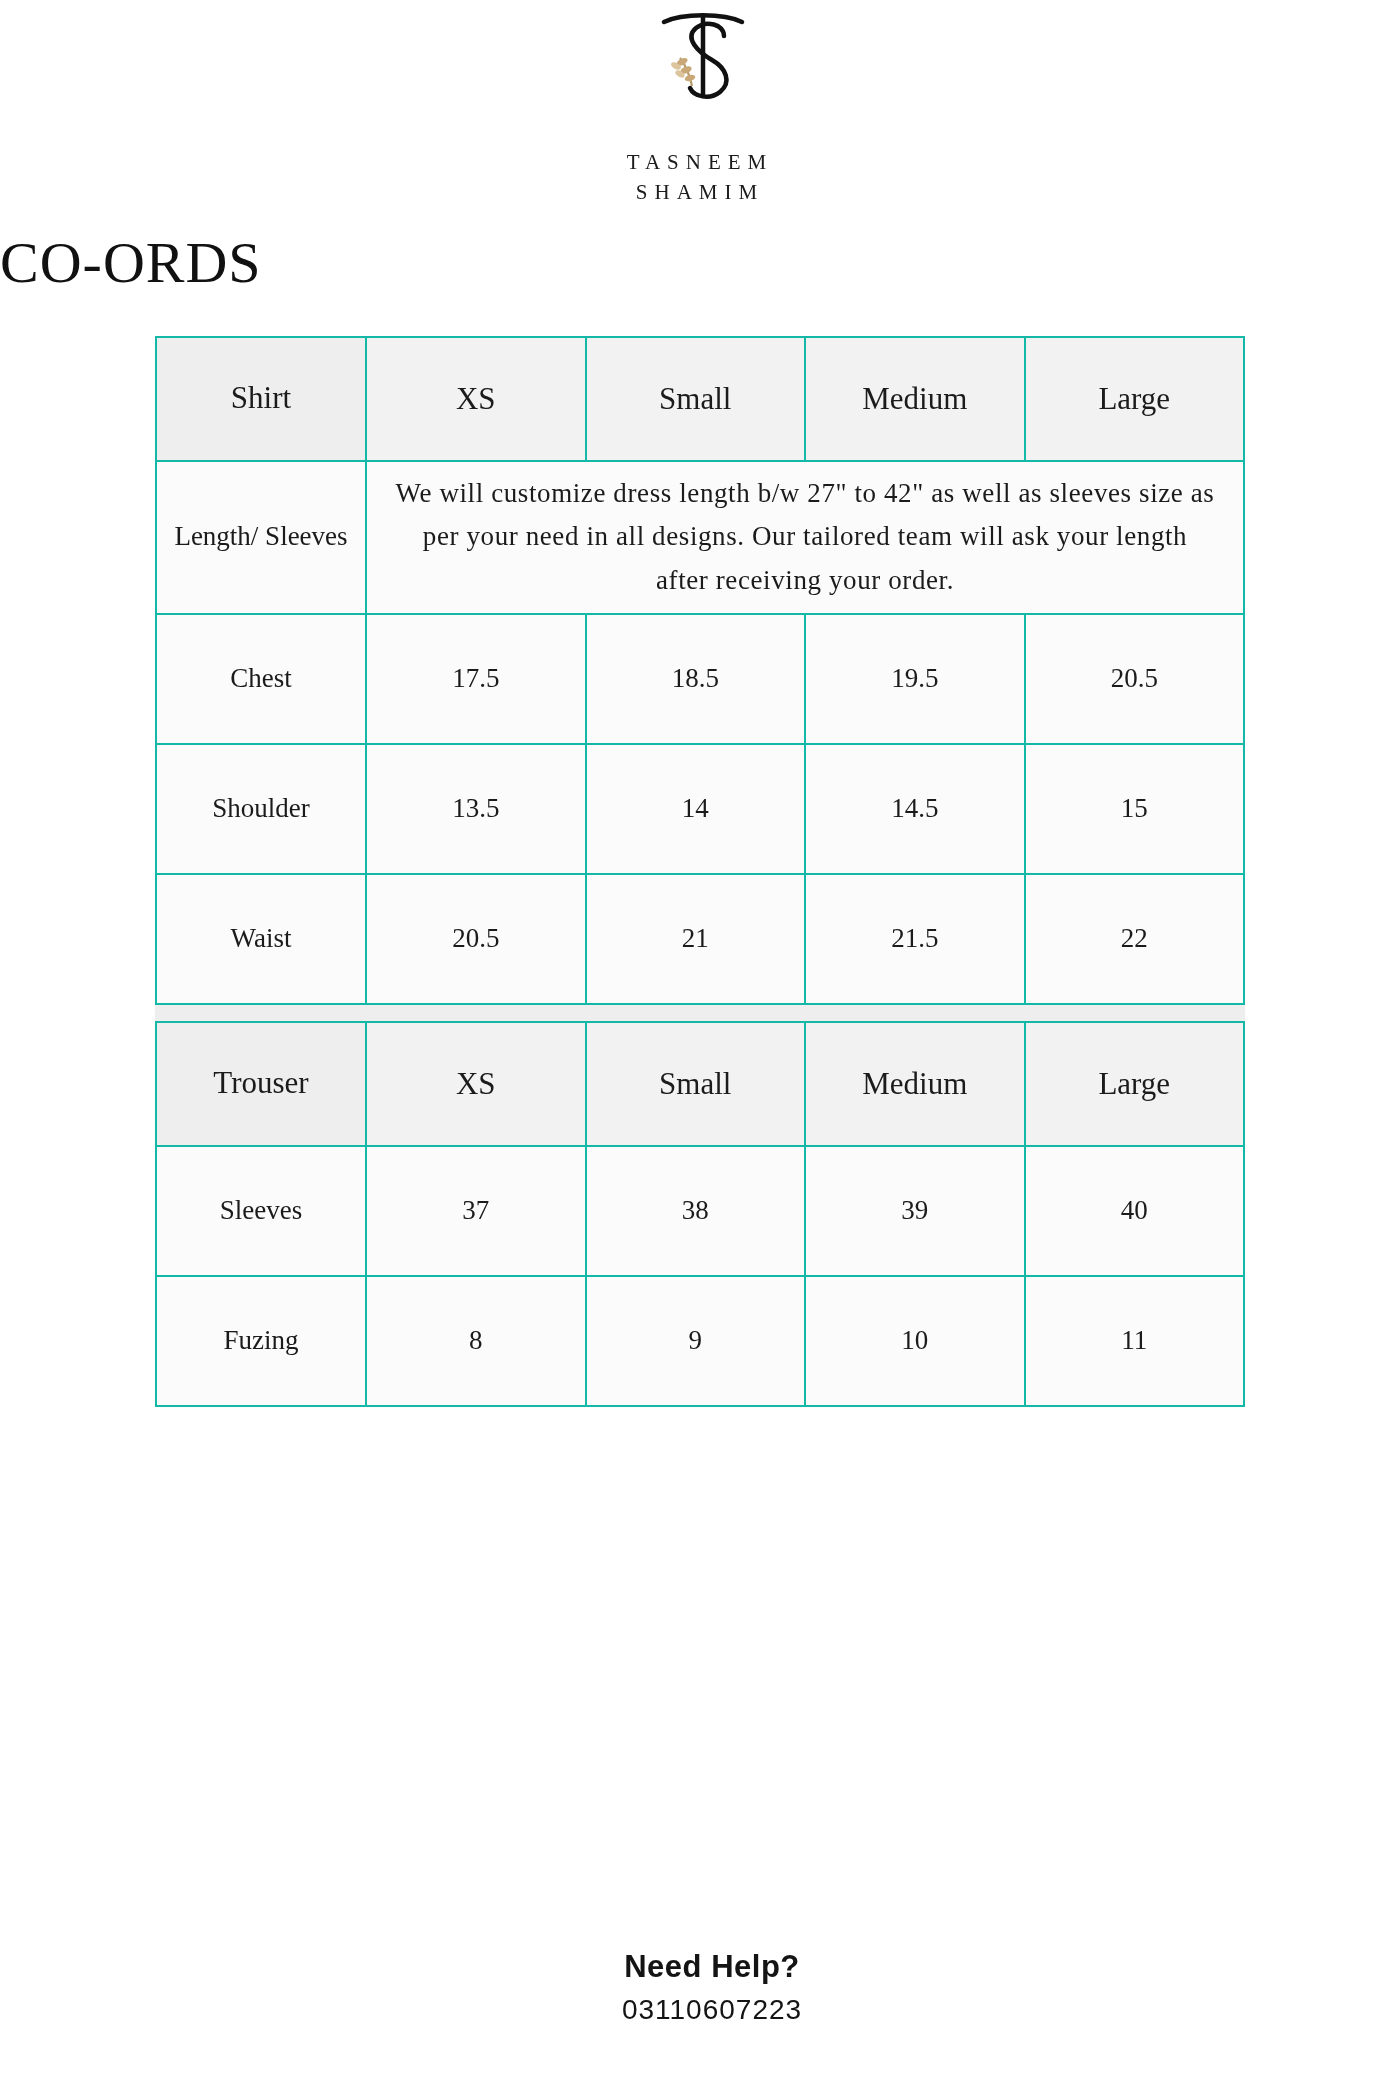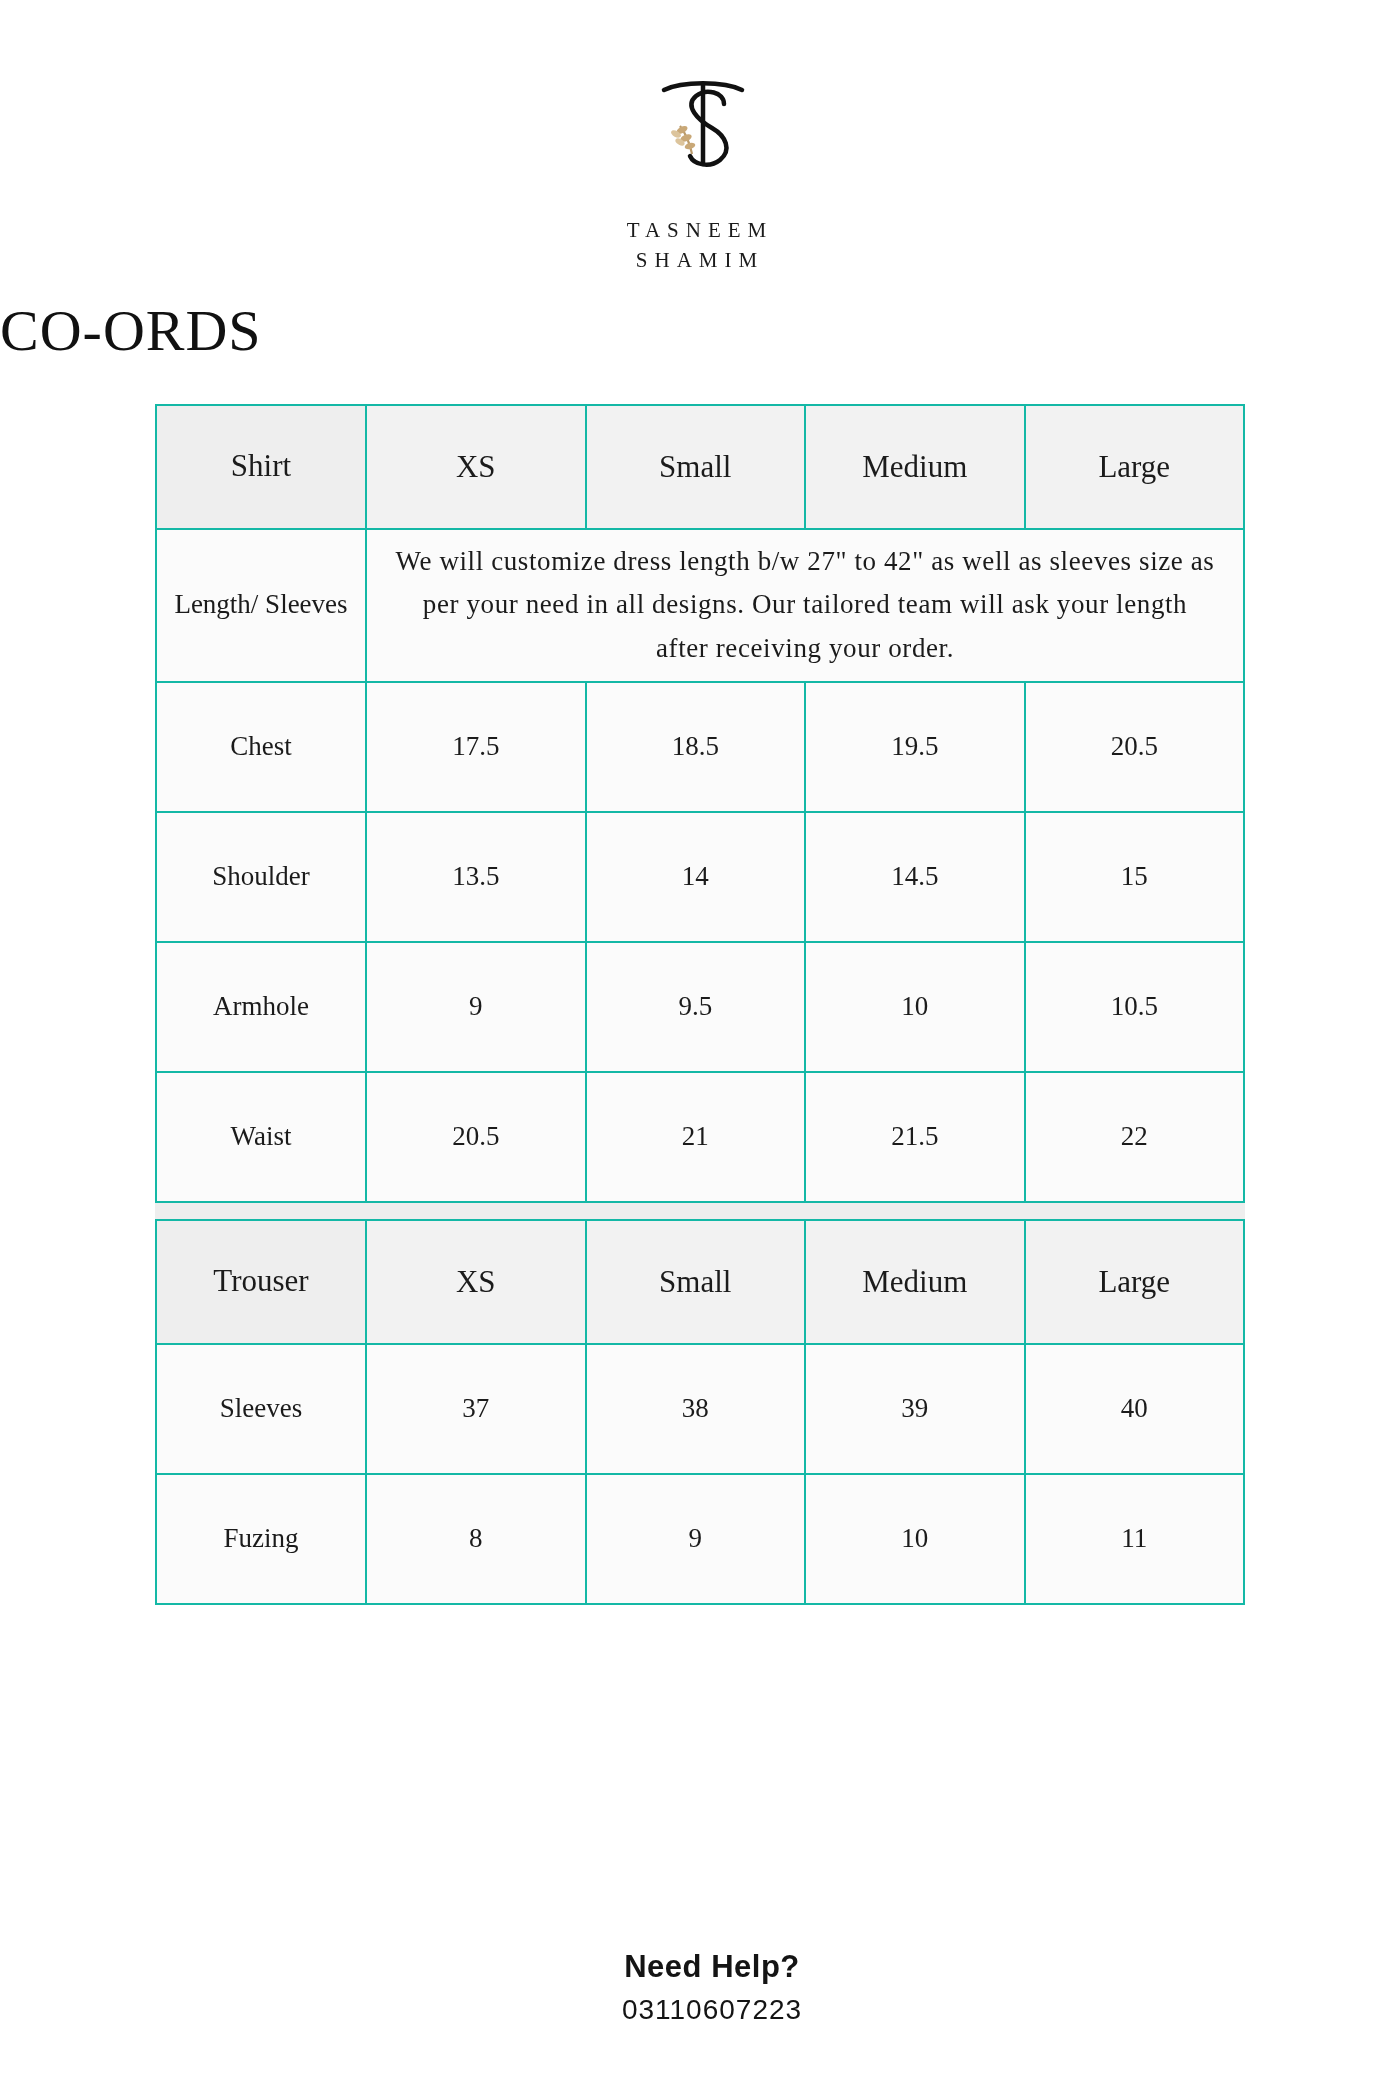--- a/index.html
+++ b/index.html
@@ -12,21 +12,20 @@
   .page {
     position: relative;
     width: 1400px;
     height: 2100px;
     background: #ffffff;
     overflow: hidden;
   }
 
   
   .brand {
-    padding-top: 68px;
     text-align: center;
   }
   .monogram {
     width: 160px;
     height: 140px;
     margin: 0 auto;
     position: relative;
   }
   .brand-name {
     margin-top: 8px;
@@ -178,27 +177,20 @@
           <td>20.5</td>
         </tr>
         <tr>
           <td class="rowhead">Shoulder</td>
           <td>13.5</td>
           <td>14</td>
           <td>14.5</td>
           <td>15</td>
         </tr>
         <tr>
-          <td class="rowhead">Armhole</td>
-          <td>9</td>
-          <td>9.5</td>
-          <td>10</td>
-          <td>10.5</td>
-        </tr>
-        <tr>
           <td class="rowhead">Waist</td>
           <td>20.5</td>
           <td>21</td>
           <td>21.5</td>
           <td>22</td>
         </tr>
       </tbody>
     </table>
 
     <div class="table-gap"></div>

